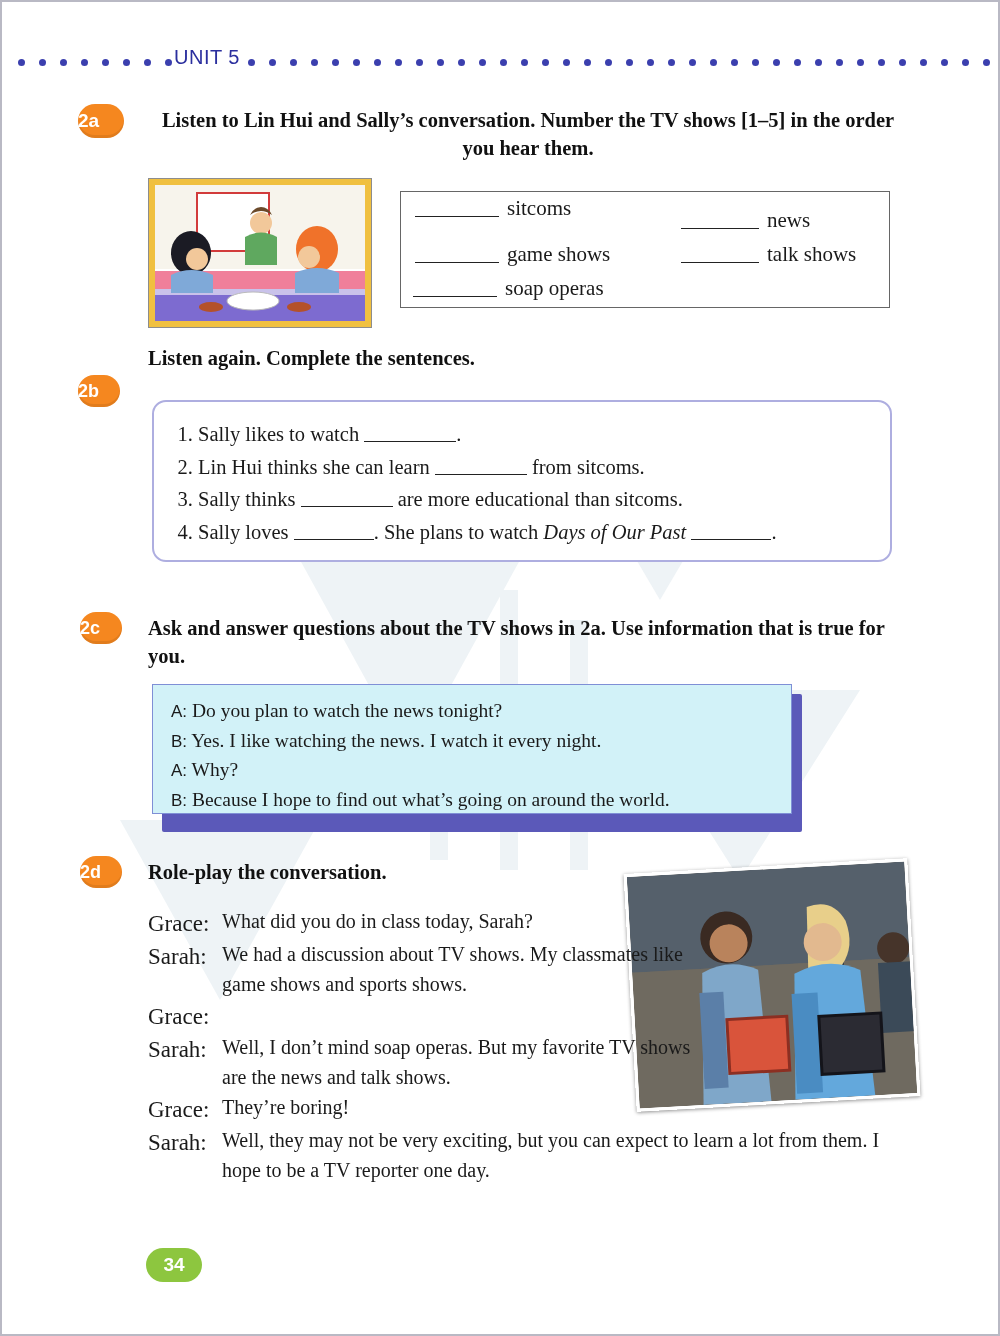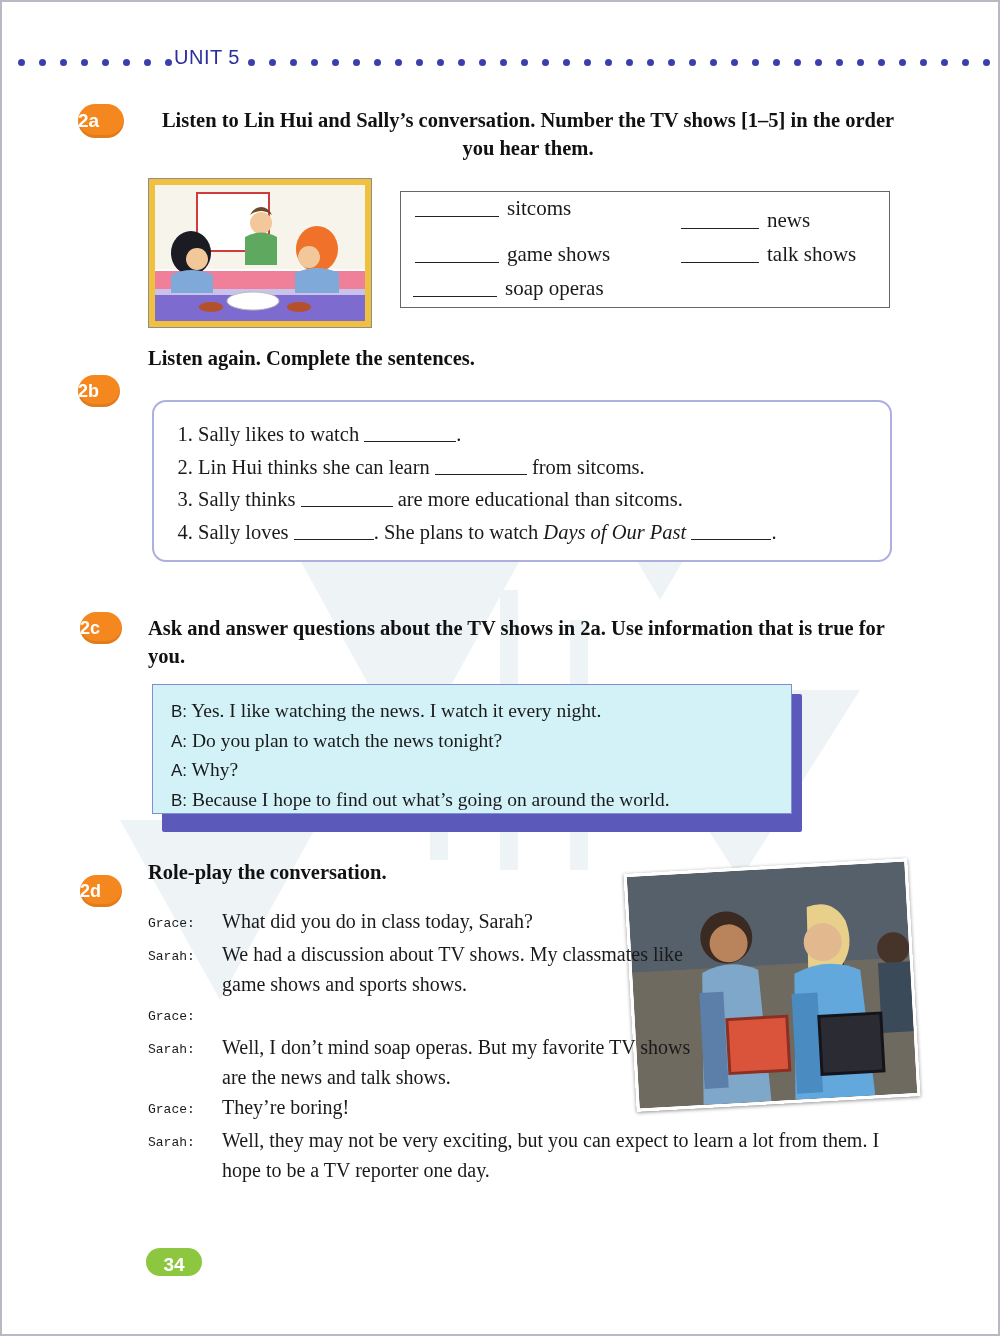--- a/index.html
+++ b/index.html
@@ -188,21 +188,21 @@
     border: 1.5px solid #7f8fd6;
     box-sizing: border-box;
     padding: 12px 18px;
     font-size: 19.5px;
     line-height: 28.5px;
   }
   .dialog-line { white-space: nowrap; }
   .spk { font-family: "Liberation Sans", sans-serif; font-size: 17px; }
 
   
-  #badge-2d { left: 80px; top: 856px; margin-top: 19px; }
+  #badge-2d { left: 80px; top: 856px; }
   #prompt-2d { left: 148px; top: 858px; width: 600px; }
 
   .photo {
     position: absolute;
     left: 630px; top: 866px;
     width: 278px; height: 232px;
     transform: rotate(-3.2deg);
     border: 3px solid #ffffff;
     box-shadow: 0 1px 4px rgba(0,0,0,0.45);
     overflow: hidden;
@@ -211,32 +211,32 @@
   .script {
     position: absolute;
     left: 148px; top: 906px;
     width: 740px;
     font-size: 20px;
     line-height: 30px;
   }
   .script-row { display: flex; margin-bottom: 0px; }
   .script-name {
     flex: 0 0 74px;
-    font-family: Liberation Mono, monospace;
-    font-size: 13px;
+    font-family: Liberation Serif, serif;
+    font-size: 23px;
     padding-top: 3px;
   }
   .script-text { flex: 1 1 auto; }
   .script-text.narrow { max-width: 470px; }
 
   
   .pagenum {
     position: absolute;
     left: 146px; top: 1248px;
-    width: 56px; height: 28px;
+    width: 56px; height: 34px;
     border-radius: 17px;
     background: #8dc63f;
     color: #ffffff;
     font-family: "Liberation Sans", sans-serif;
     font-weight: bold;
     font-size: 19px;
     line-height: 34px;
     text-align: center;
   }
 </style>
@@ -392,26 +392,26 @@
     </li>
   </ol>
 </div>
 
 <div class="badge small" id="badge-2c">2c</div>
 <div class="prompt" id="prompt-2c">Ask and answer questions about the TV shows in 2a. Use information that is true for you.</div>
 
 <div class="dialog-shadow"></div>
 <div class="dialog-box">
   <div class="dialog-line">
+    <span class="spk">A:</span>
+    <span>Do you plan to watch the news tonight?</span>
+  </div>
+  <div class="dialog-line">
     <span class="spk">B:</span>
     <span>Yes. I like watching the news. I watch it every night.</span>
-  </div>
-  <div class="dialog-line">
-    <span class="spk">A:</span>
-    <span>Do you plan to watch the news tonight?</span>
   </div>
   <div class="dialog-line">
     <span class="spk">A:</span>
     <span>Why?</span>
   </div>
   <div class="dialog-line">
     <span class="spk">B:</span>
     <span>Because I hope to find out what’s going on around the world.</span>
   </div>
 </div>

